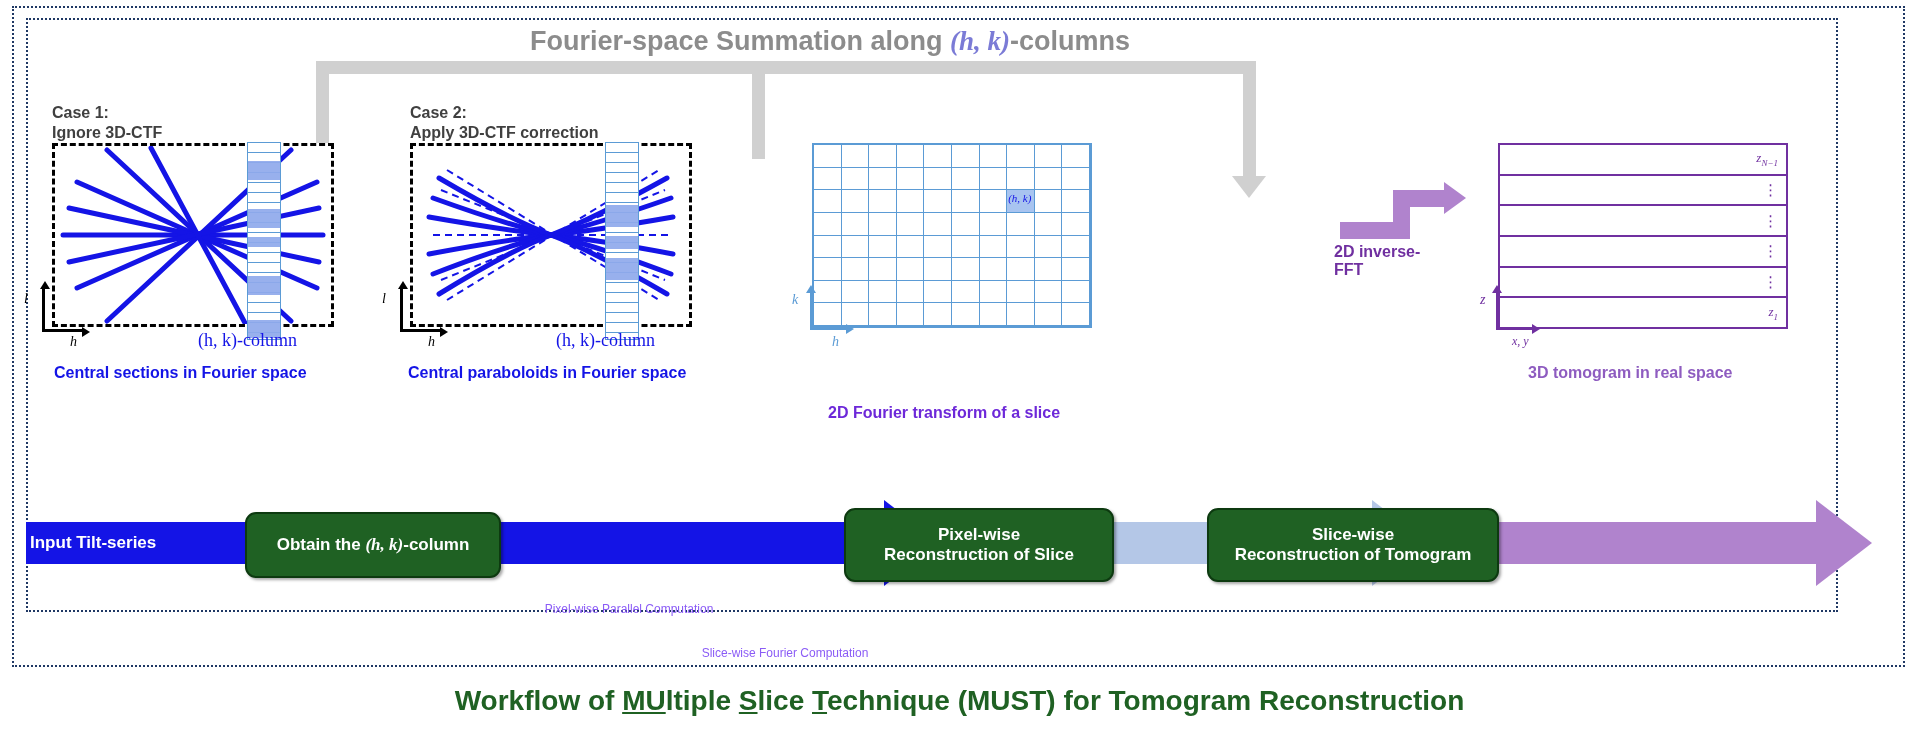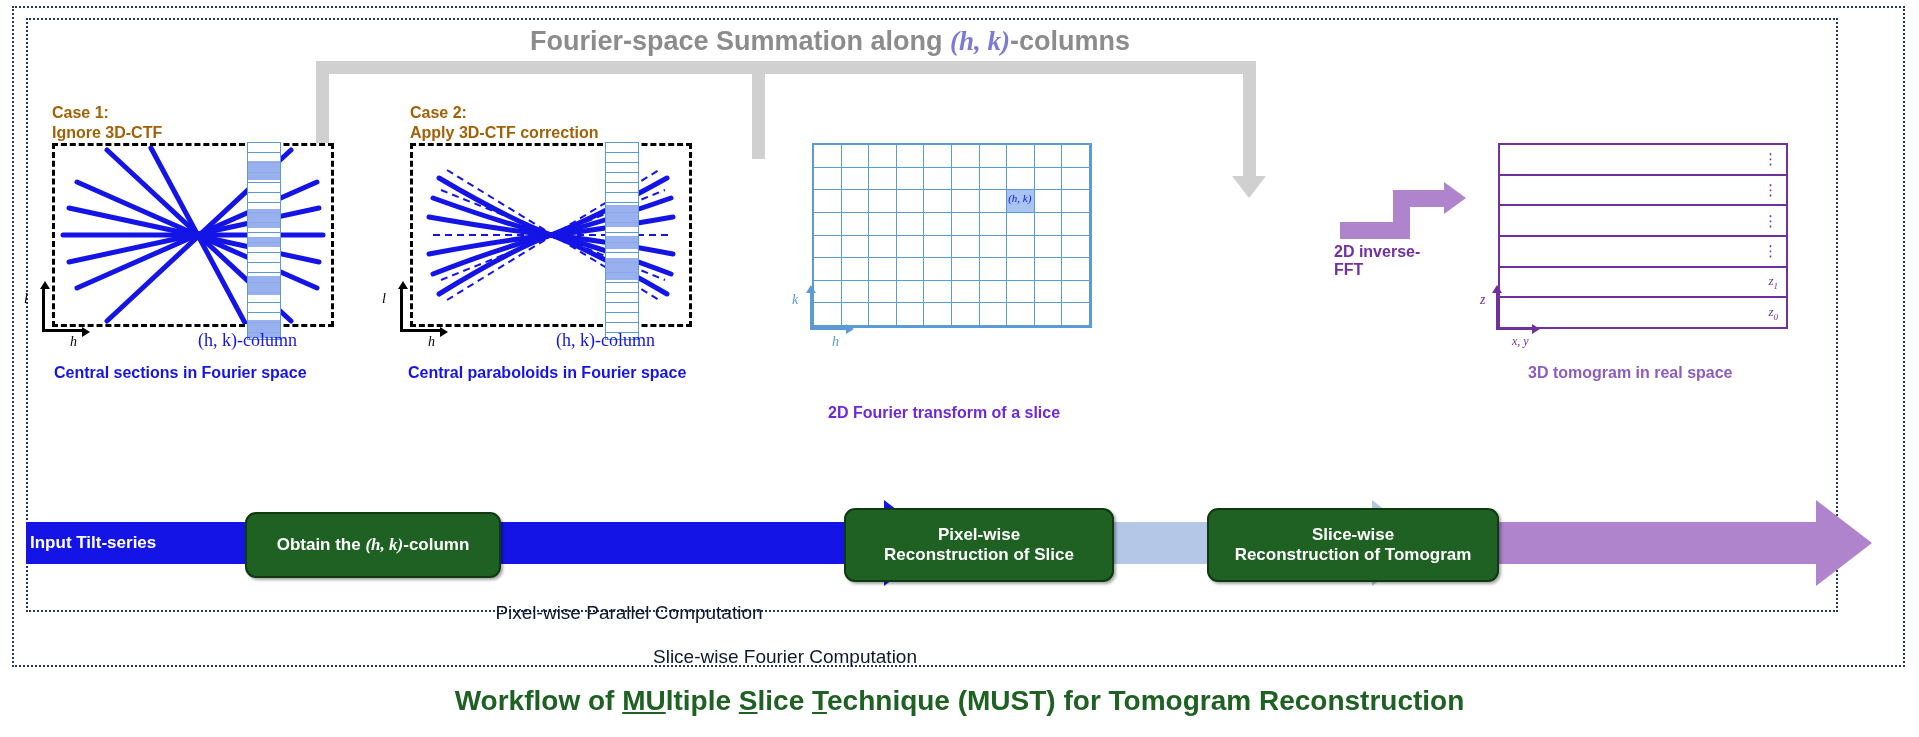--- a/index.html
+++ b/index.html
@@ -23,21 +23,21 @@
   .grey{background:#d0d0d0;}
   #gb-top{left:316px;top:61px;width:940px;height:13px;}
   #gb-l1{left:316px;top:61px;width:13px;height:98px;}
   #gb-l2{left:752px;top:61px;width:13px;height:98px;}
   #gb-l3{left:1243px;top:61px;width:13px;height:120px;}
   #gb-arrow{left:1232px;top:176px;width:0;height:0;
     border-left:17px solid transparent;border-right:17px solid transparent;
     border-top:22px solid #d0d0d0;}
 
   
-  .case-label{color:#a16207;font-weight:bold;font-size:16px;line-height:1.25;}
+  .case-label{color:#404040;font-weight:bold;font-size:16px;line-height:1.25;}
   #case1-label{left:52px;top:103px;}
   #case2-label{left:410px;top:103px;}
 
   
   .dpanel{border:3px dashed #000;box-sizing:border-box;background:#fff;}
   #panel1{left:52px;top:143px;width:282px;height:184px;}
   #panel2{left:410px;top:143px;width:282px;height:184px;}
   .pinner{position:absolute;left:0;top:0;width:100%;height:100%;overflow:hidden;}
 
   
@@ -121,21 +121,21 @@
   .gbox{position:absolute;background:#1f6123;border:2px solid #0d3a10;
     border-radius:11px;color:#fff;font-weight:bold;font-size:17px;
     display:flex;align-items:center;justify-content:center;text-align:center;
     line-height:1.2;box-shadow:2px 2px 3px rgba(0,0,0,.35);}
   #gbox1{left:245px;top:512px;width:252px;height:62px;}
   #gbox2{left:844px;top:508px;width:266px;height:70px;}
   #gbox3{left:1207px;top:508px;width:288px;height:70px;align-items:center;}
   .gbox .serif{font-family:"Liberation Serif",serif;font-style:italic;font-weight:bold;}
 
   
-  .parcap{position:absolute;font-size:19px;color:#0f172a;white-space:nowrap;}
+  .parcap{position:absolute;font-size:12px;color:#8b5cf6;white-space:nowrap;}
   #pixelwise-cap{left:424px;top:602px;width:410px;text-align:center;}
   #slicewise-cap{left:560px;top:646px;width:450px;text-align:center;}
 
   
   #main-title{left:0;top:685px;width:1919px;text-align:center;
     font-size:28px;font-weight:bold;color:#1f6123;white-space:nowrap;}
   #main-title u{text-decoration:underline;}
 </style>
 </head>
 <body>
@@ -326,36 +326,36 @@
 <div class="abs parrow" id="pa-v"></div>
 <div class="abs parrow" id="pa-h2"></div>
 <div class="abs" id="pa-head"></div>
 <div class="abs" id="fftlabel">
   <div>2D inverse-</div>
   <div>FFT</div>
 </div>
 
 <div class="abs" id="tomo">
     <div class="slice">
+      <span class="zlab">z<sub style="font-size:9px">N−1</sub></span>
+    </div>
+    <div class="slice">
       <span class="zlab dots">⋮</span>
     </div>
     <div class="slice">
       <span class="zlab dots">⋮</span>
     </div>
     <div class="slice">
       <span class="zlab dots">⋮</span>
     </div>
     <div class="slice">
       <span class="zlab dots">⋮</span>
     </div>
     <div class="slice">
       <span class="zlab">z<sub style="font-size:9px">1</sub></span>
-    </div>
-    <div class="slice">
-      <span class="zlab">z<sub style="font-size:9px">0</sub></span>
     </div>
   </div>
 <div class="abs axisline" style="left:1496px;top:292px;width:2px;height:38px;background:#7030a0;"></div>
 <div class="abs" style="left:1492px;top:285px;width:0;height:0;border-left:5px solid transparent;border-right:5px solid transparent;border-bottom:8px solid #7030a0;"></div>
 <div class="abs axlabel" style="left:1480px;top:292px;color:#7030a0;">z</div>
 <div class="abs axisline" style="left:1496px;top:328px;width:38px;height:2px;background:#7030a0;"></div>
 <div class="abs" style="left:1532px;top:324px;width:0;height:0;border-top:5px solid transparent;border-bottom:5px solid transparent;border-left:8px solid #7030a0;"></div>
 <div class="abs axlabel" style="left:1512px;top:334px;color:#7030a0;font-size:12px;">x, y</div>
 <div class="pcap purple" style="left:1528px;top:364px;">3D tomogram in real space</div>
 

